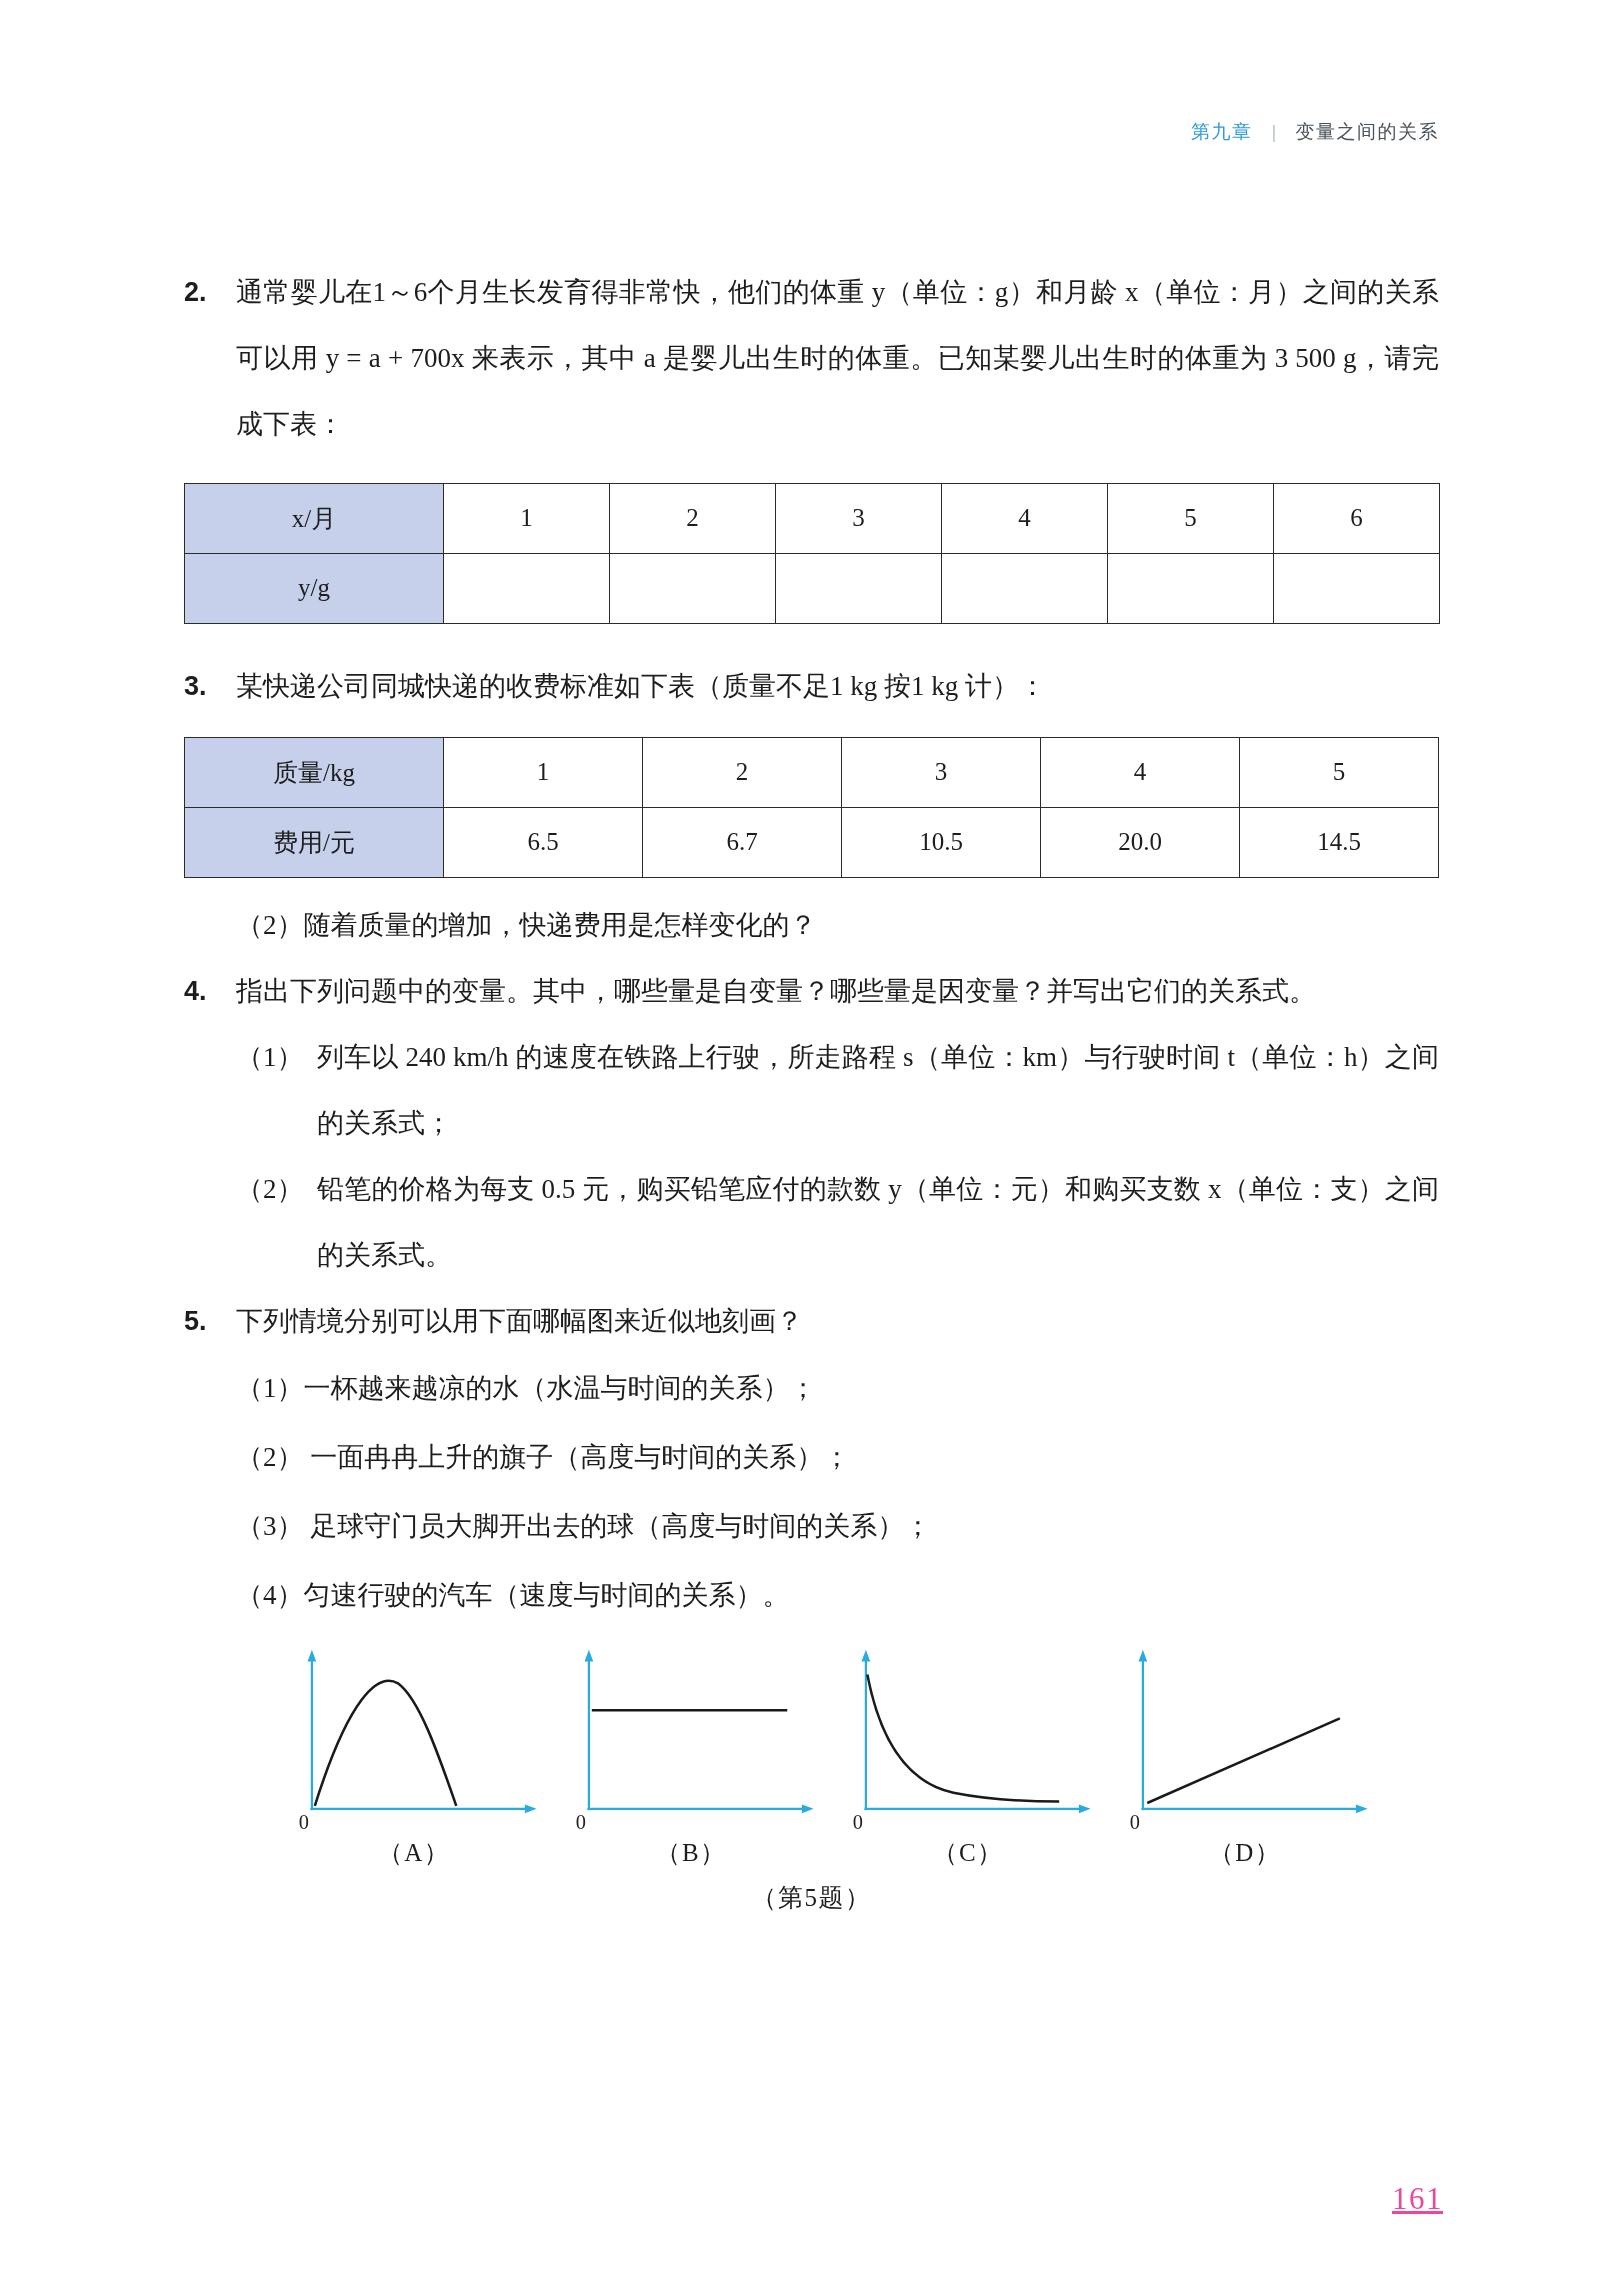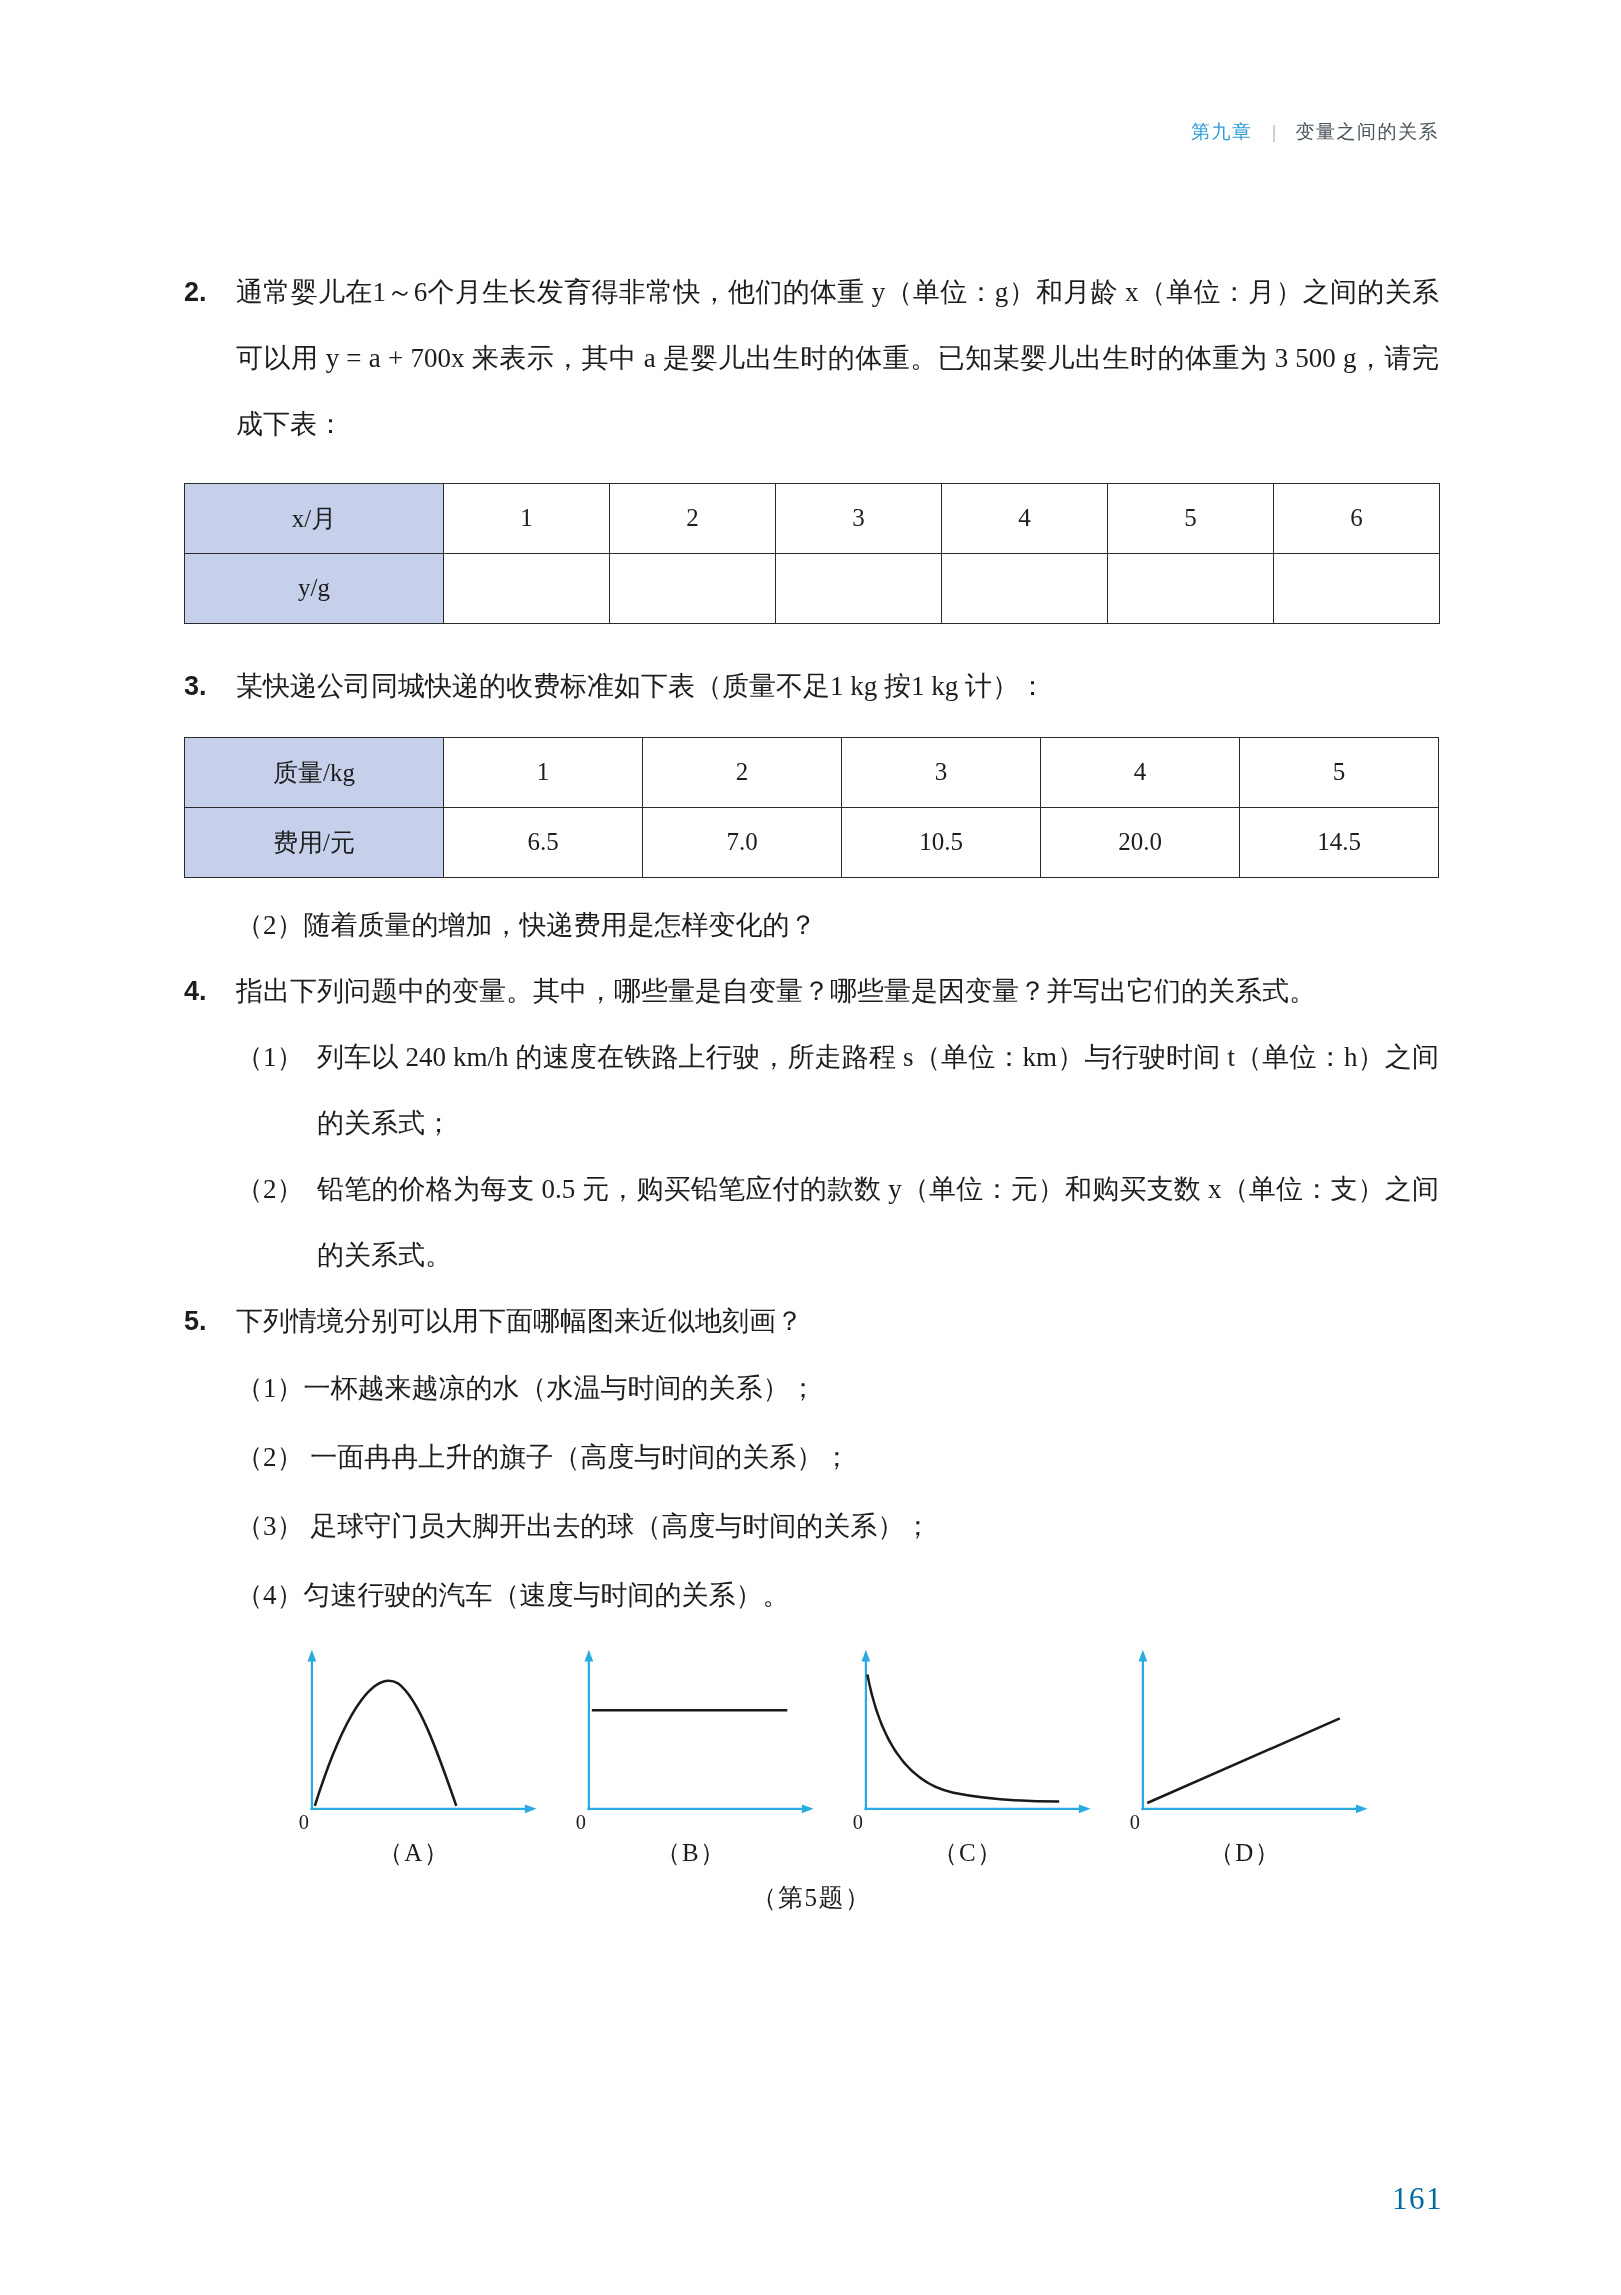--- a/index.html
+++ b/index.html
@@ -117,22 +117,23 @@
     margin-top: 12px;
     letter-spacing: 1.5px;
   }
 
   
   .page-num {
     position: absolute;
     top: 2181px;
     right: 179px;
     font-size: 31px;
-    color: #0369a1;
+    color: #ec4899;
     letter-spacing: 1.5px;
+    text-decoration: underline;
   }
 </style>
 </head>
 <body>
 
 <div class="page">
   <div class="content">
 
     <div class="page-header">
       <span class="chapter">第九章</span><span class="hdr-divider">|</span><span class="chapter-title">变量之间的关系</span>
@@ -194,21 +195,21 @@
         <td class="hd">质量/kg</td>
         <td>1</td>
         <td>2</td>
         <td>3</td>
         <td>4</td>
         <td>5</td>
       </tr>
       <tr>
         <td class="hd">费用/元</td>
         <td>6.5</td>
-        <td>7.0</td>
+        <td>6.7</td>
         <td>10.5</td>
         <td>20.0</td>
         <td>14.5</td>
       </tr>
     </tbody>
       </table>
 
     <div class="p3subs">
       <div class="subline">（2）随着质量的增加，快递费用是怎样变化的？</div>
     </div>

